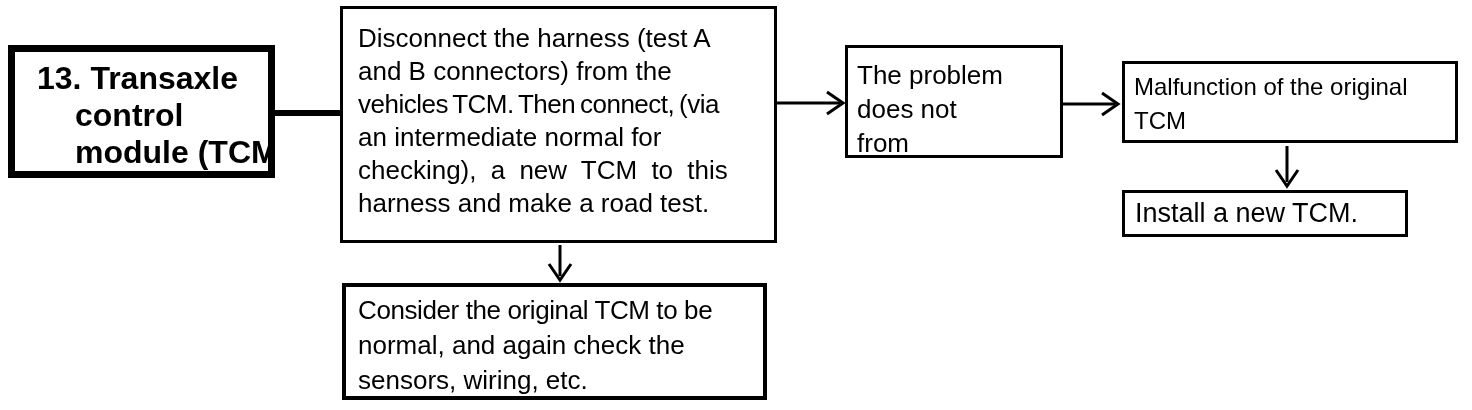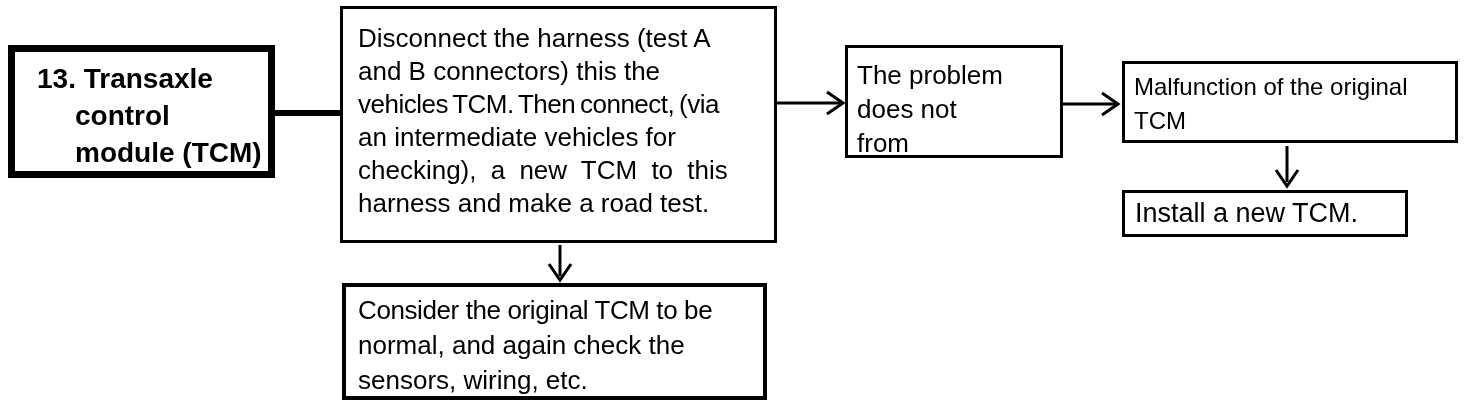--- a/index.html
+++ b/index.html
@@ -18,21 +18,21 @@
     background: #ffffff;
     box-sizing: border-box;
     overflow: hidden;
   }
   .ln { white-space: nowrap; }
 
   #step {
     left: 8px; top: 45px; width: 267px; height: 133px;
     border-width: 7px;
     font-weight: bold;
-    font-size: 28px; line-height: 37px;
+    font-size: 32px; line-height: 37px;
     padding: 8px 0 0 22px;
   }
   #step .indent { padding-left: 38px; }
 
   #action {
     left: 340px; top: 6px; width: 437px; height: 237px;
     font-size: 26px; line-height: 33px;
     padding: 13px 0 0 15px;
   }
 
@@ -78,23 +78,23 @@
 <div class="canvas">
 
   <div class="box" id="step">
     <div class="ln">13. Transaxle</div>
     <div class="ln indent">control</div>
     <div class="ln indent">module (TCM)</div>
   </div>
 
   <div class="box" id="action">
     <div class="ln">Disconnect the harness (test A</div>
-    <div class="ln">and B connectors) this the</div>
+    <div class="ln">and B connectors) from the</div>
     <div class="ln tight">vehicles TCM. Then connect, (via</div>
-    <div class="ln">an intermediate vehicles for</div>
+    <div class="ln">an intermediate normal for</div>
     <div class="ln spread">checking), a new TCM to this</div>
     <div class="ln">harness and make a road test.</div>
   </div>
 
   <div class="box" id="result">
     <div class="ln">The problem</div>
     <div class="ln">does not</div>
     <div class="ln">from</div>
   </div>
 

